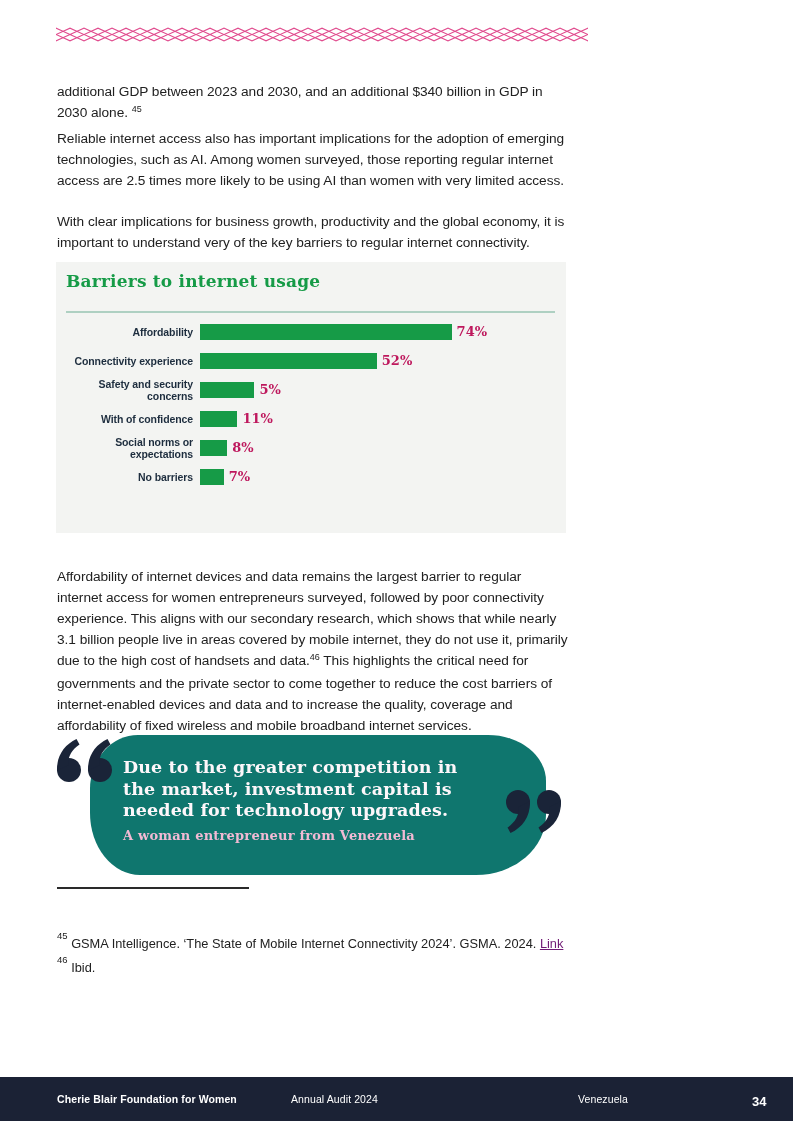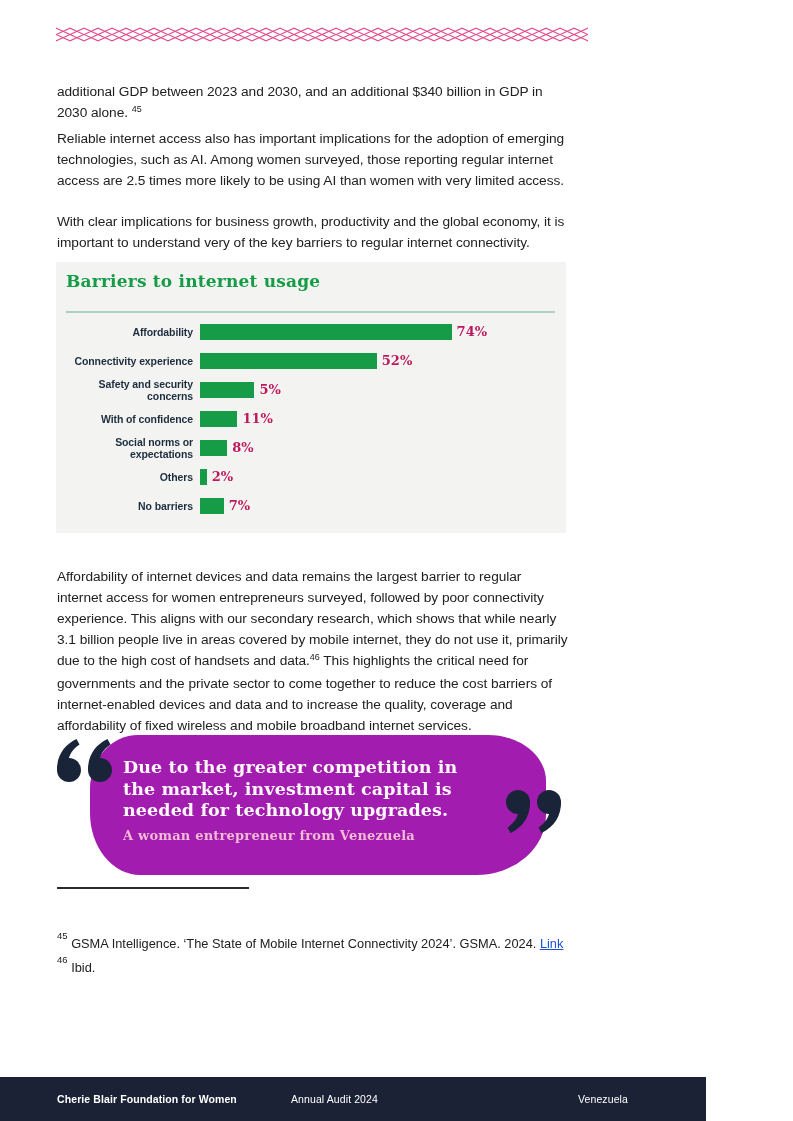--- a/index.html
+++ b/index.html
@@ -30,42 +30,42 @@
     width:137px;text-align:right;padding-right:7px;flex:0 0 137px;
     font-size:10.5px;font-weight:bold;color:#1d2d3e;letter-spacing:-0.1px;
   }
   .bar{height:16px;background:#169b47;flex:0 0 auto;}
   .bar-value{
     margin-left:5px;font-family:"DejaVu Serif",serif;font-weight:bold;
     font-size:13px;color:#be185d;
   }
   
   .quote-bubble{
-    left:90px;top:735px;width:456px;height:140px;background:#a21caf;
+    left:90px;top:735px;width:456px;height:140px;background:#0f766e;
     border-radius:48px 58px 70px 50px / 54px 46px 60px 62px;
     box-sizing:border-box;padding:22px 30px 15px 33px;
   }
   .quote-text{
     font-family:"DejaVu Serif",serif;font-weight:bold;font-size:17.5px;
     line-height:21.5px;color:#fdf7fa;width:360px;letter-spacing:0.1px;
   }
   .quote-attrib{
     margin-top:6px;font-family:"DejaVu Serif",serif;font-size:13px;
     color:#f2bad4;letter-spacing:0.2px;font-weight:bold;
   }
   .quote-marks{width:58px;height:44px;}
   .quote-open{left:54px;top:738px;transform:rotate(180deg);}
   .quote-close{left:506px;top:790px;}
   
   .fn-rule{left:57px;top:887px;width:192px;height:1.5px;background:#2a2a2a;}
   .footnotes{left:57px;top:930px;width:560px;font-size:12.8px;line-height:19.5px;color:#212121;}
   .footnotes sup{font-size:9.5px;position:relative;top:-4px;}
-  .fn-link{color:#1d4ed8;text-decoration:underline;cursor:pointer;margin-top:20px;}
+  .fn-link{color:#701a75;text-decoration:underline;cursor:pointer;margin-top:20px;}
   
-  .footer{left:0;top:1077px;width:706px;height:44px;background:#1b2235;color:#ffffff;}
+  .footer{left:0;top:1077px;width:793px;height:44px;background:#1b2235;color:#ffffff;}
   .footer span{position:absolute;top:16px;font-size:10.5px;letter-spacing:0.1px;}
   .footer .org{left:57px;font-weight:bold;}
   .footer .doc{left:291px;}
   .footer .section{left:578px;}
   .footer .pageno{left:752px;font-weight:bold;font-size:13px;top:17px;}
 </style>
 </head>
 <body>
 
 <div class="page">
@@ -110,25 +110,20 @@
         <span class="bar-label">With of confidence</span>
         <div class="bar" style="width: 37.4px;"></div>
         <span class="bar-value">11%</span>
       </div>
       <div class="bar-row">
         <span class="bar-label">Social norms or expectations</span>
         <div class="bar" style="width: 27.2px;"></div>
         <span class="bar-value">8%</span>
       </div>
       <div class="bar-row">
-        <span class="bar-label">Others</span>
-        <div class="bar" style="width: 6.8px;"></div>
-        <span class="bar-value">2%</span>
-      </div>
-      <div class="bar-row">
         <span class="bar-label">No barriers</span>
         <div class="bar" style="width: 23.8px;"></div>
         <span class="bar-value">7%</span>
       </div>
     </div>
   </div>
 
   <p class="abs para" style="top:552px"><span>Affordability of internet devices and data remains the largest barrier to regular internet access for women entrepreneurs surveyed, followed by poor connectivity experience. This aligns with our secondary research, which shows that while nearly 3.1 billion people live in areas covered by mobile internet, they do not use it, primarily due to the high cost of handsets and data.</span><sup>46</sup><span> This highlights the critical need for governments and the private sector to come together to reduce the cost barriers of internet-enabled devices and data and to increase the quality, coverage and affordability of fixed wireless and mobile broadband internet services.</span></p>
 
   <div class="abs quote-bubble">

